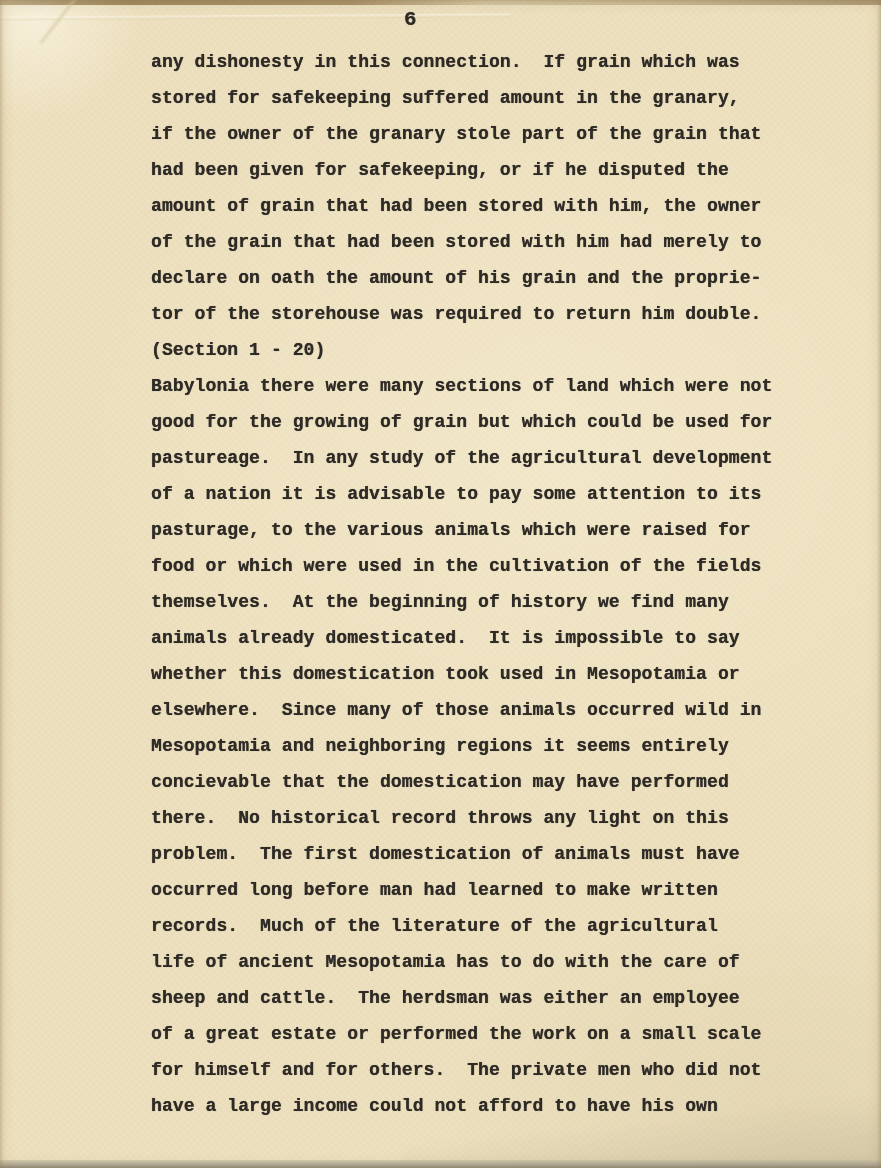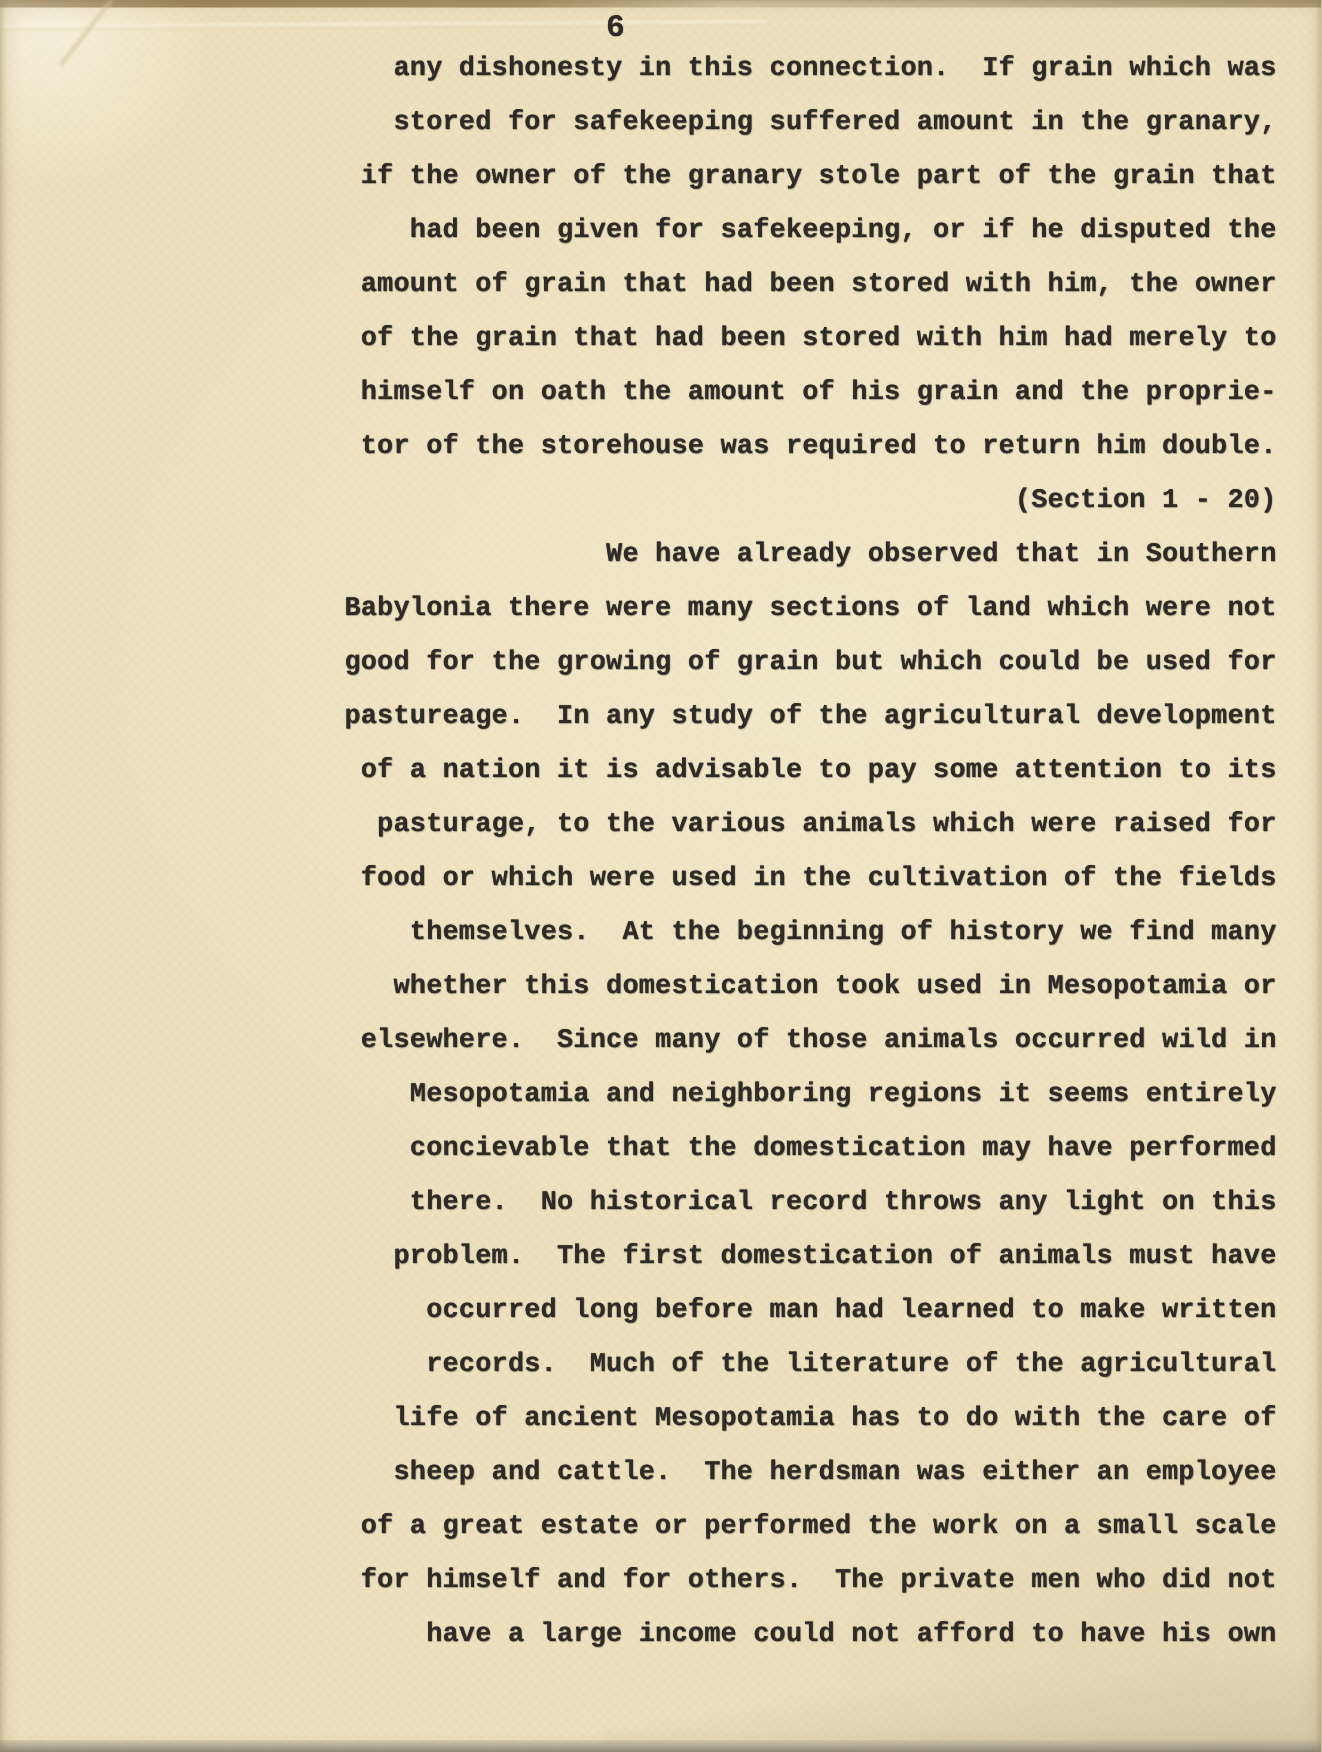--- a/index.html
+++ b/index.html
@@ -77,25 +77,24 @@
     position: absolute;
     top: 8px;
     left: 404px;
     font-size: 21px;
     font-weight: bold;
     color: #2e2a25;
     text-shadow: 0 0 0.7px rgba(46,42,37,0.7);
   }
   .text-body {
     position: absolute;
-    top: 28px;
+    top: 44px;
     left: 151px;
     width: 700px;
     color: #2e2a25;
-    text-align: right;
   }
   .line {
     white-space: pre;
     font-size: 18px;
     font-weight: bold;
     line-height: 36px;
     height: 36px;
     letter-spacing: 0.1px;
     text-shadow: 0 0 0.7px rgba(46,42,37,0.75), 0.4px 0.4px 0.5px rgba(46,42,37,0.30);
   }
@@ -113,31 +112,31 @@
 
   <div class="page-number">6</div>
 
   <div class="text-body">
       <div class="line">any dishonesty in this connection.  If grain which was</div>
       <div class="line">stored for safekeeping suffered amount in the granary,</div>
       <div class="line">if the owner of the granary stole part of the grain that</div>
       <div class="line">had been given for safekeeping, or if he disputed the</div>
       <div class="line">amount of grain that had been stored with him, the owner</div>
       <div class="line">of the grain that had been stored with him had merely to</div>
-      <div class="line">himself on oath the amount of his grain and the proprie-</div>
+      <div class="line">declare on oath the amount of his grain and the proprie-</div>
       <div class="line">tor of the storehouse was required to return him double.</div>
       <div class="line">(Section 1 - 20)</div>
-      <div class="line">          We have already observed that in Southern</div>
       <div class="line">Babylonia there were many sections of land which were not</div>
       <div class="line">good for the growing of grain but which could be used for</div>
       <div class="line">pastureage.  In any study of the agricultural development</div>
       <div class="line">of a nation it is advisable to pay some attention to its</div>
       <div class="line">pasturage, to the various animals which were raised for</div>
       <div class="line">food or which were used in the cultivation of the fields</div>
       <div class="line">themselves.  At the beginning of history we find many</div>
+      <div class="line">animals already domesticated.  It is impossible to say</div>
       <div class="line">whether this domestication took used in Mesopotamia or</div>
       <div class="line">elsewhere.  Since many of those animals occurred wild in</div>
       <div class="line">Mesopotamia and neighboring regions it seems entirely</div>
       <div class="line">concievable that the domestication may have performed</div>
       <div class="line">there.  No historical record throws any light on this</div>
       <div class="line">problem.  The first domestication of animals must have</div>
       <div class="line">occurred long before man had learned to make written</div>
       <div class="line">records.  Much of the literature of the agricultural</div>
       <div class="line">life of ancient Mesopotamia has to do with the care of</div>
       <div class="line">sheep and cattle.  The herdsman was either an employee</div>

